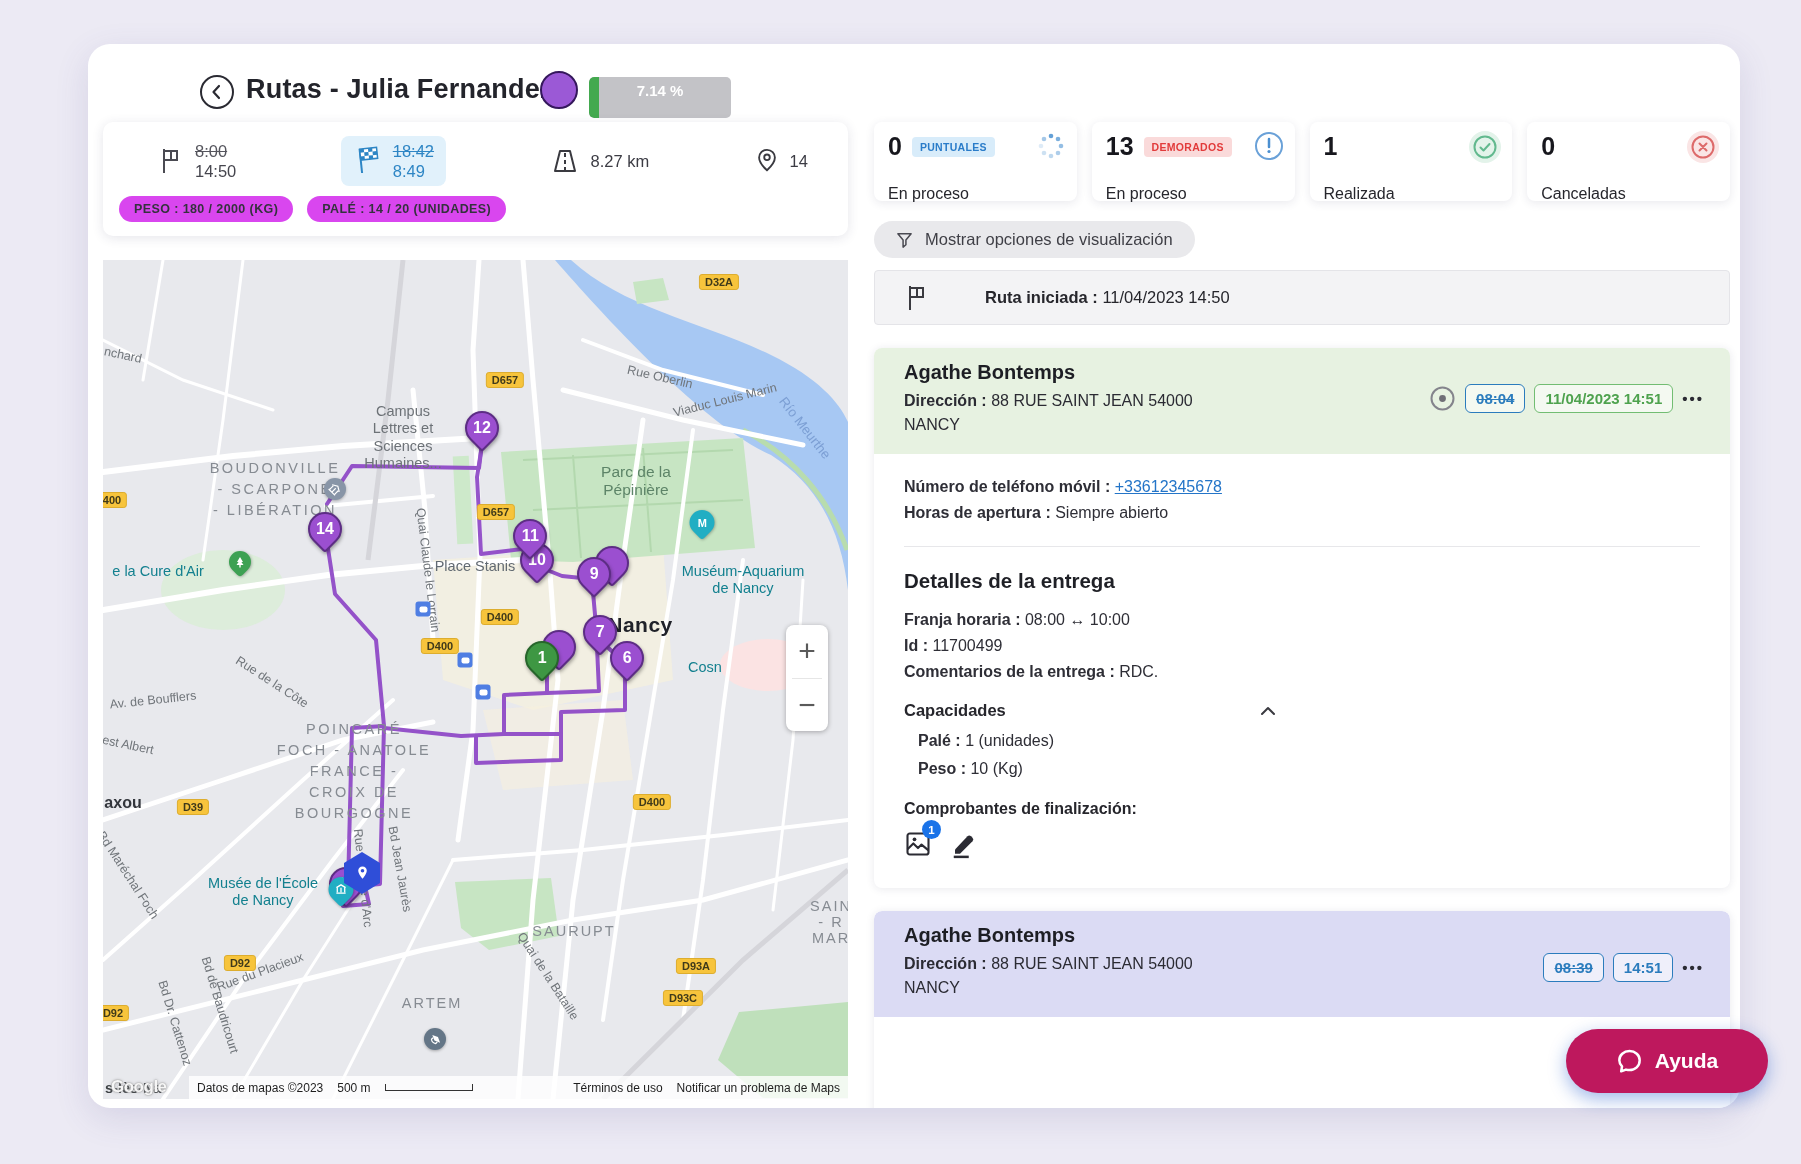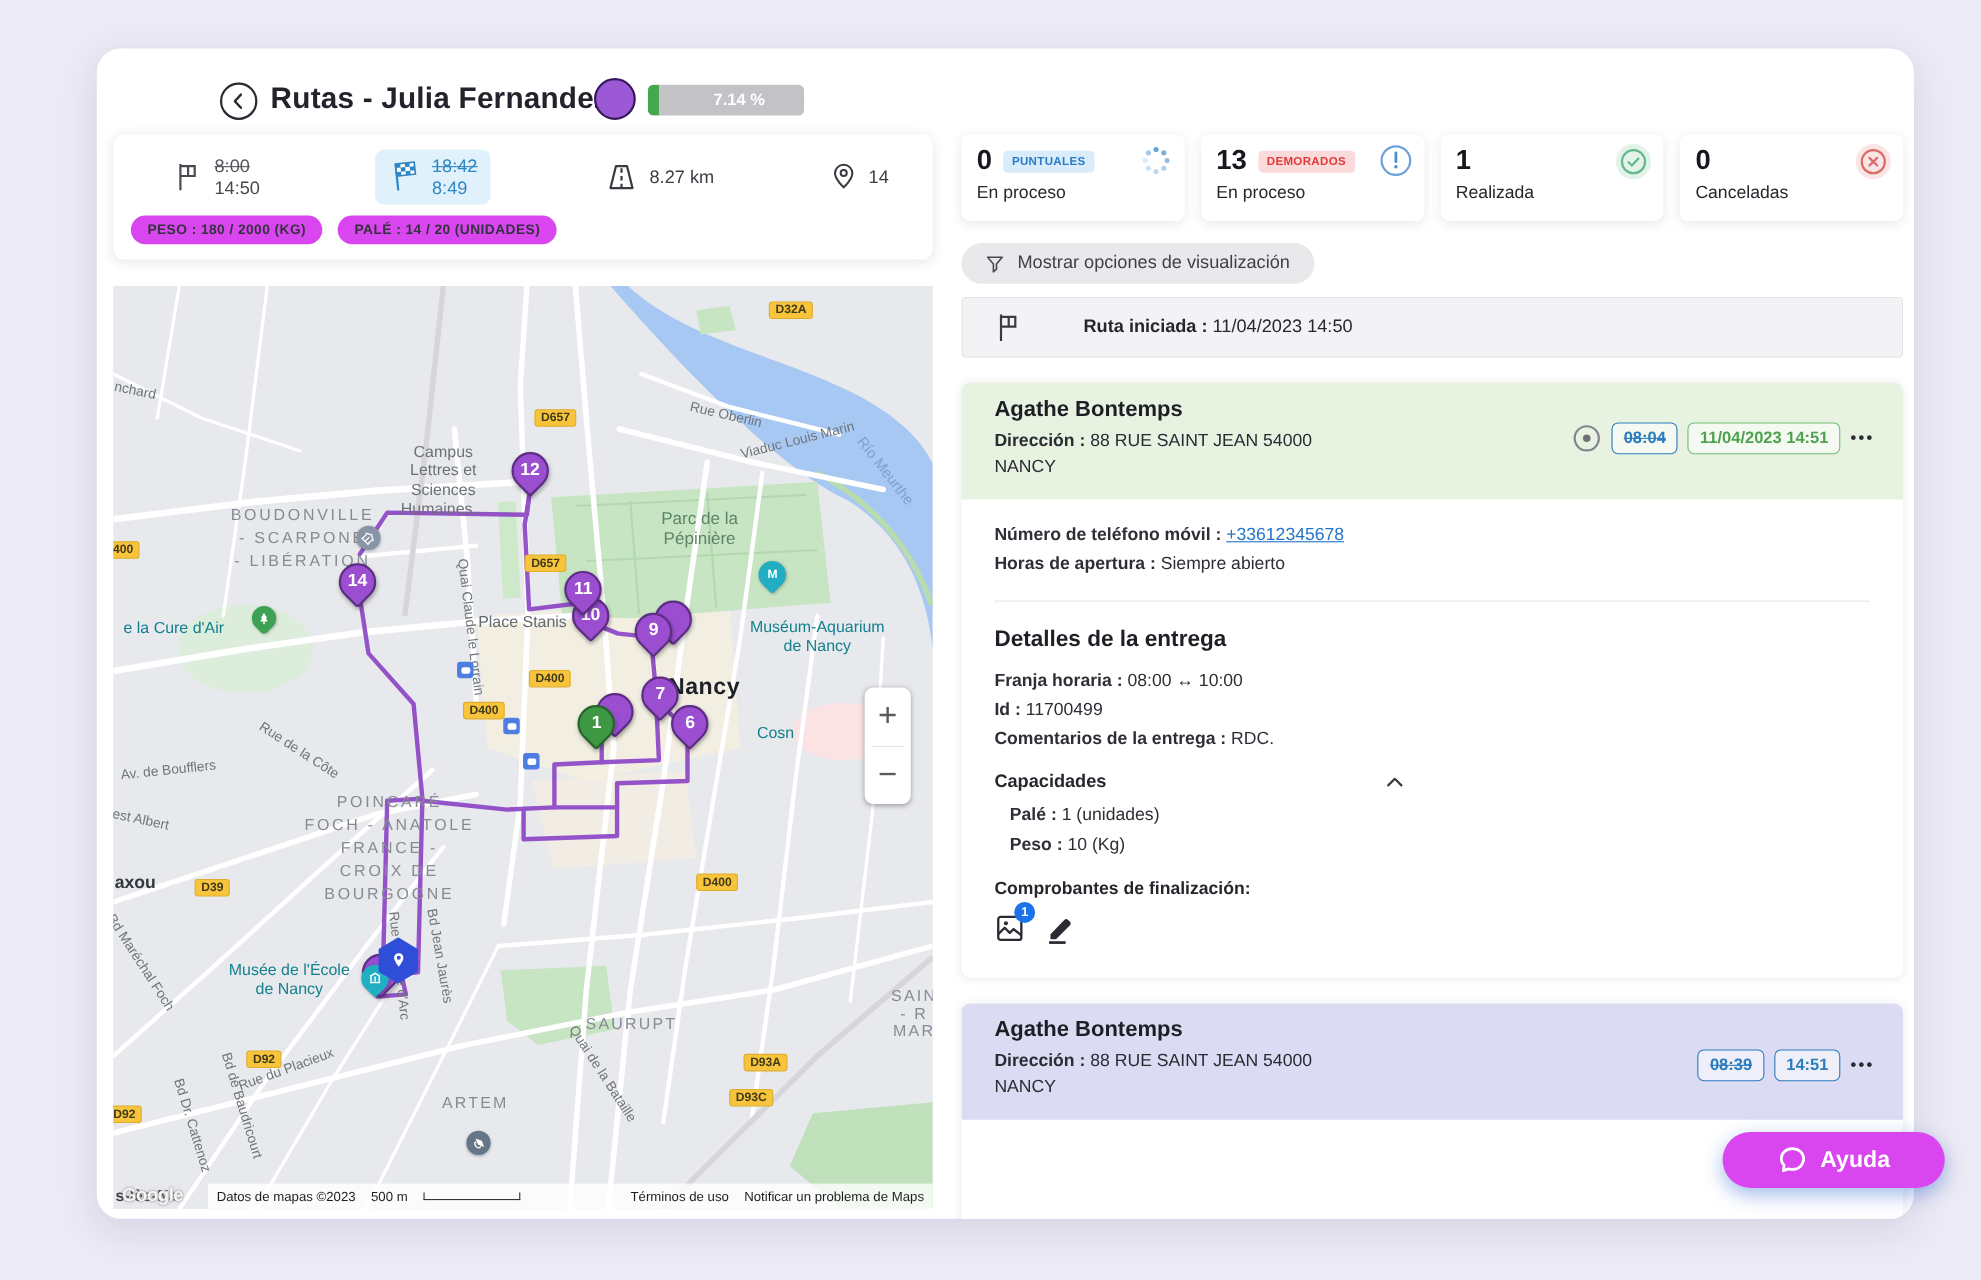--- a/index.html
+++ b/index.html
@@ -8,21 +8,21 @@
 
   .main-card { position:absolute; left:88px; top:44px; width:1652px; height:1064px; background:#fff;
     border-radius:22px; box-shadow:0 10px 34px rgba(80,70,140,.14); overflow:hidden; }
 
   
   .hdr { position:absolute; left:0; top:0; width:100%; height:70px; }
   .back-btn { position:absolute; left:112px; top:31px; width:34px; height:34px; border:2px solid #2a2a32; border-radius:50%;
     display:flex; align-items:center; justify-content:center; cursor:pointer; background:#fff; }
   .page-title { position:absolute; left:158px; top:30px; font-size:27px; font-weight:600; color:#23242b; letter-spacing:.2px; }
   .avatar { position:absolute; left:452px; top:27px; width:38px; height:38px; border-radius:50%; background:#9b59d6; border:2px solid #35185c; }
-  .progress { position:absolute; left:501px; top:33px; width:142px; height:28px; background:#c3c3c7; border-radius:5px; overflow:hidden;padding-left:12px; }
+  .progress { position:absolute; left:501px; top:33px; width:142px; height:41px; background:#c3c3c7; border-radius:5px; overflow:hidden; }
   .progress-fill { position:absolute; left:0; top:0; bottom:0; background:#43a94f; border-radius:5px 0 0 5px; }
   .progress-label { position:absolute; width:100%; text-align:center; line-height:27px; color:#fff; font-size:15px; font-weight:700; }
 
   
   .stats-card { position:absolute; left:15px; top:78px; width:745px; height:114px; background:#fff; border-radius:10px;
     box-shadow:0 2px 12px rgba(40,40,80,.12); padding:12px 14px 10px; }
   .stats-row { display:flex; align-items:center; justify-content:space-between; padding:2px 26px 0 40px; }
   .stat { display:flex; align-items:center; gap:10px; }
   .stat-times { display:flex; flex-direction:column; line-height:20px; font-size:16.5px; color:#46464e; }
   .struck { text-decoration:line-through; color:#55555d; }
@@ -83,21 +83,21 @@
   
   .rpanel { position:absolute; left:786px; top:78px; width:856px; }
   .status-row { display:flex; gap:15px; }
   .status-card { position:relative; width:203px; height:79px; background:#fff; border-radius:8px;
     box-shadow:0 2px 10px rgba(40,40,80,.10); padding:10px 14px; }
   .status-top { display:flex; align-items:center; gap:10px; }
   .status-num { font-size:25px; font-weight:700; color:#17171d; }
   .status-badge { font-size:10.5px; font-weight:700; letter-spacing:.3px; padding:4px 8px; border-radius:4px; }
   .badge-blue { background:#d8ecfa; color:#2a7cc9; }
   .badge-red { background:#fadada; color:#e23b3b; }
-  .status-sub { font-size:16px; color:#26262c; margin-top:6px; }
+  .status-sub { font-size:16px; color:#26262c; margin-top:24px; }
   .status-icon { position:absolute; top:9px; right:11px; }
   .icon-disc { width:32px; height:32px; border-radius:50%; display:flex; align-items:center; justify-content:center; }
   .disc-green { background:#e3f3ea; } .disc-red { background:#fae5e5; }
 
   .filter-pill { display:inline-flex; align-items:center; gap:12px; margin-top:20px; background:#e9e9ec; border-radius:19px;
     padding:9px 22px; font-size:16.5px; color:#3f3f46; cursor:pointer; }
 
   .ruta-bar { position:relative; margin-top:12px; width:856px; height:55px; background:#f3f3f5; border:1px solid #e4e4e8;
     border-radius:4px; display:flex; align-items:center; }
   .ruta-bar .flag-ic { margin:0 26px 0 28px; }
@@ -124,21 +124,21 @@
   .divider { height:1px; background:#e7e7ea; margin:20px 0 22px; }
   .caps-hdr { display:flex; align-items:center; justify-content:space-between; width:372px; margin-top:16px; cursor:pointer; }
   .caps-title { font-size:16.5px; font-weight:700; color:#26262c; }
   .indent { margin-left:14px; margin-top:8px; }
   .proof-title { font-size:16px; font-weight:700; color:#26262c; margin-top:18px; }
   .proof-icons { display:flex; gap:18px; margin-top:12px; align-items:flex-start; }
   .proof-img { position:relative; cursor:pointer; }
   .proof-badge { position:absolute; top:-10px; right:-9px; width:19px; height:19px; background:#1a73e8; color:#fff;
     border-radius:50%; font-size:11.5px; font-weight:700; display:flex; align-items:center; justify-content:center; }
 
-  .help-btn { position:absolute; left:1566px; top:1029px; width:202px; height:51px; background:#d946ef; border-radius:32px;
+  .help-btn { position:absolute; left:1566px; top:1029px; width:202px; height:64px; background:#be185d; border-radius:32px;
     display:flex; align-items:center; justify-content:center; gap:12px; box-shadow:0 6px 18px rgba(20,80,200,.4); cursor:pointer; z-index:50; }
   .help-label { color:#fff; font-size:21px; font-weight:700; }
 </style>
 </head>
 <body>
 
 <div class="main-card">
 
   <div class="hdr">
     <div class="back-btn">

